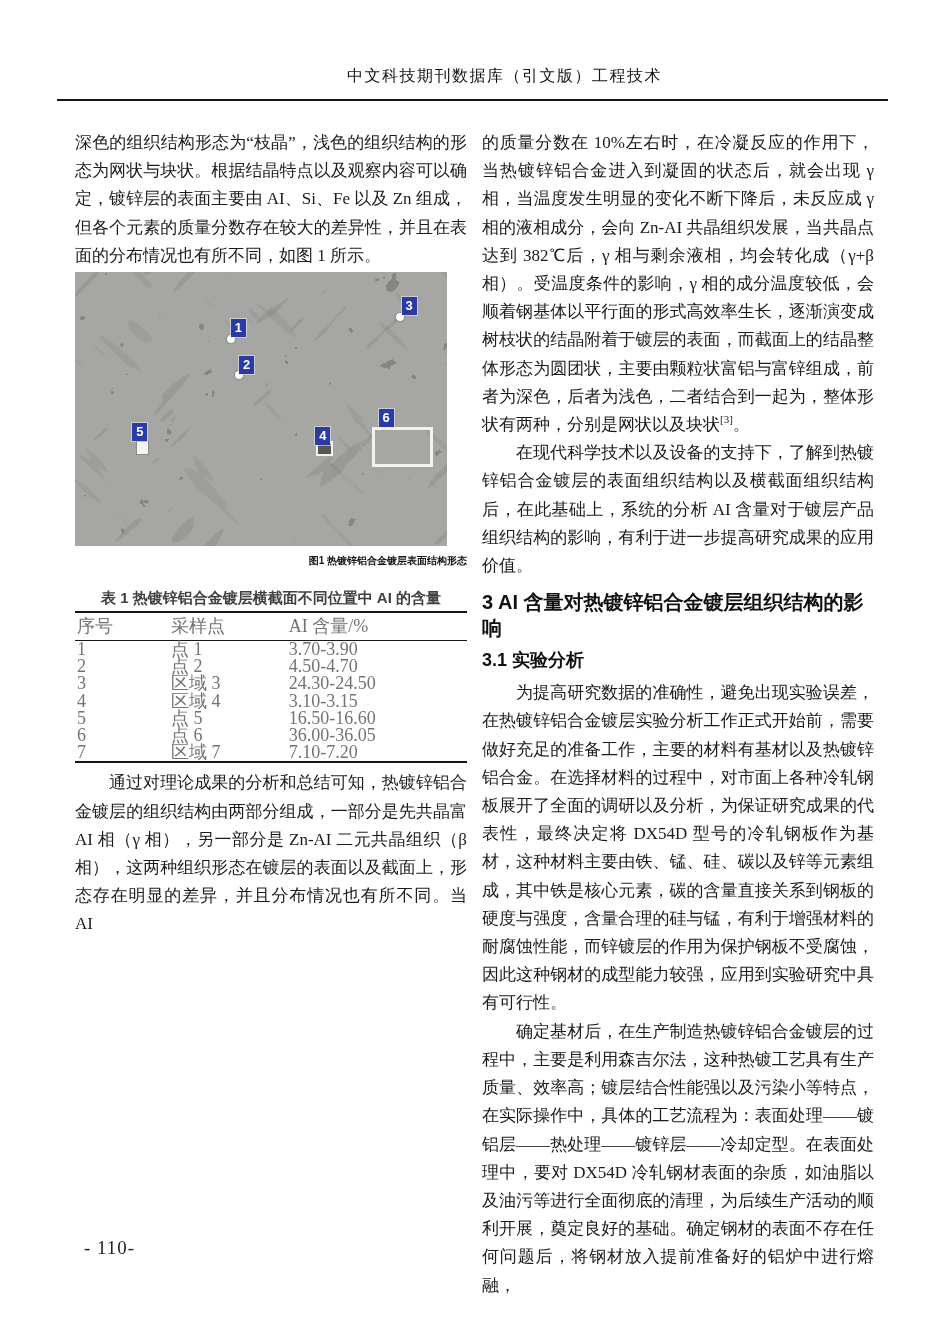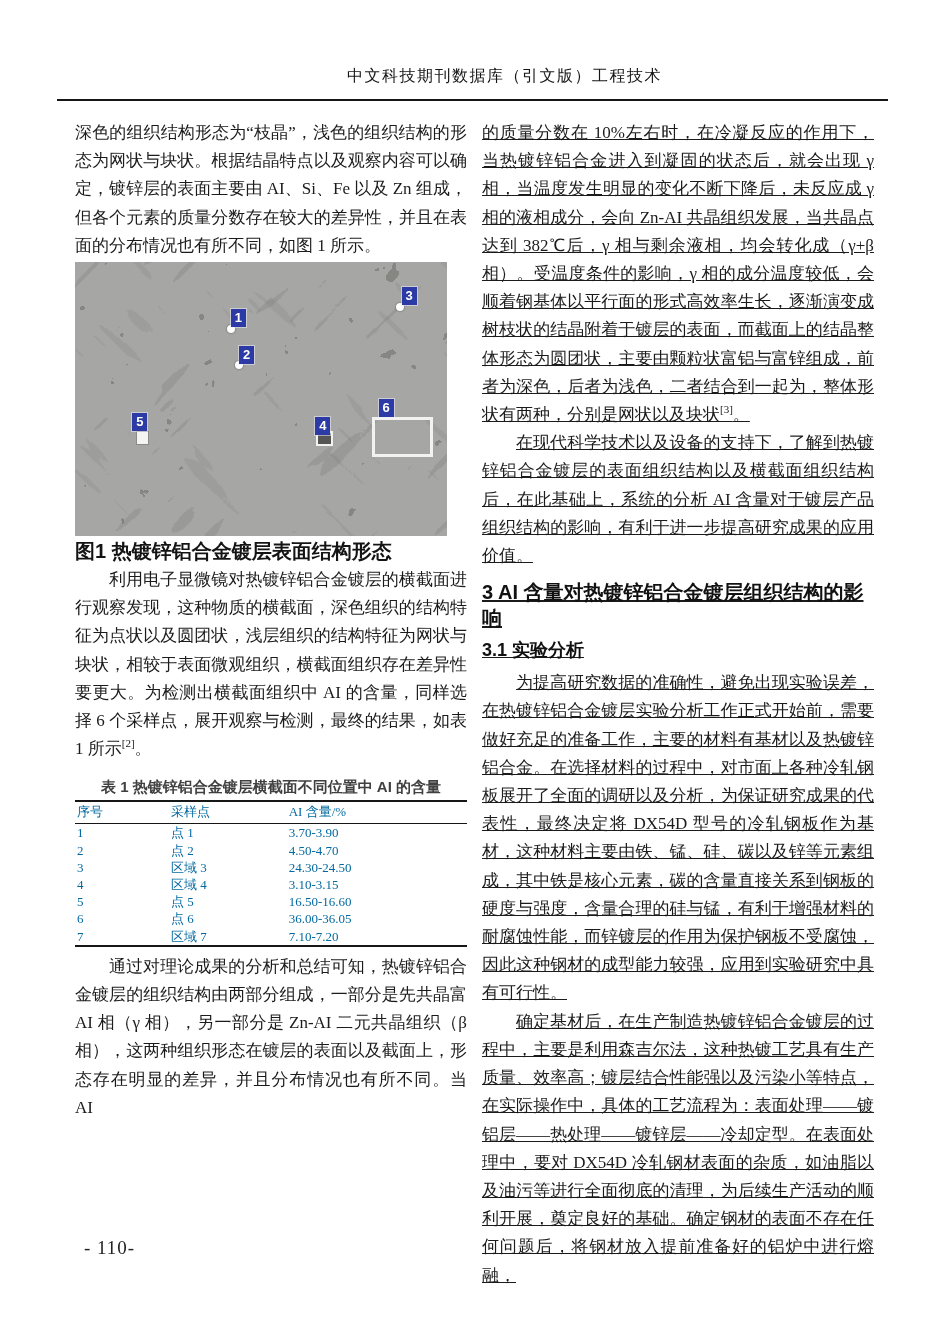--- a/index.html
+++ b/index.html
@@ -7,23 +7,23 @@
     width:945px;height:1336px;position:relative;background:#ffffff;
     font-family:"Liberation Serif", serif;color:#1b1b1b;overflow:hidden;
   }
   .header-title{
     position:absolute;top:66px;left:0;width:100%;text-align:center;
     font-size:16px;letter-spacing:1.5px;color:#151515;padding-left:32px;
   }
   .header-rule{
     position:absolute;top:99px;left:57px;width:831px;height:2px;background:#161616;
   }
-  .col{position:absolute;top:119px;width:392px;}
+  .col{position:absolute;top:129px;width:392px;}
   .col-left{left:75px;}
-  .col-right{left:482px;text-decoration:underline;}
+  .col-right{left:482px;}
   p.body-text{
     margin:0;font-size:17px;line-height:28.2px;text-align:justify;color:#1b1b1b;
   }
   p.indent{text-indent:2em;}
   sup{font-size:11px;line-height:0;}
   
   .figure-wrap{
     position:relative;width:372px;height:274px;margin:2px 0 2px 0;
     background:#a6a6a4;overflow:hidden;
   }
@@ -34,32 +34,32 @@
     box-shadow:0 0 0 1px rgba(235,235,245,.55);z-index:3;
   }
   .mk-dot{
     position:absolute;width:8px;height:8px;border-radius:50%;background:#ffffff;
     box-shadow:0 0 2px rgba(60,60,60,.8);z-index:2;
   }
   .mk-rect-dark{position:absolute;border:2px solid #f2f2f0;background:#565654;z-index:2;}
   .mk-rect-fill{position:absolute;background:#f4f4f2;border:1px solid #8a8a88;z-index:2;}
   .mk-rect-outline{position:absolute;border:3px solid #f2f2f0;background:transparent;z-index:2;}
   .fig-caption{
-    text-align:left;font-family:"Liberation Sans",sans-serif;font-weight:bold;
-    font-size:20px;line-height:26px;margin:0 0 2px 0;color:#141414;
+    text-align:right;font-family:"Liberation Sans",sans-serif;font-weight:bold;
+    font-size:10px;line-height:26px;margin:0 0 2px 0;color:#141414;
   }
   
   .tbl-caption{
     text-align:center;font-family:"Liberation Sans",sans-serif;font-weight:bold;
     font-size:15px;line-height:24px;margin:12px 0 1px 0;color:#404040;
   }
   table.data-table{
     width:100%;border-collapse:collapse;
     border-top:2.5px solid #161616;border-bottom:2.5px solid #161616;
-    font-size:13px;color:#0369a1;
+    font-size:18px;color:#737373;
   }
   table.data-table th{
     text-align:left;font-weight:normal;border-bottom:1.5px solid #161616;
     padding:1px 0 2px 2px;
   }
   table.data-table td{padding:0 0 0 2px;line-height:17.2px;}
   table.data-table col.c1{width:24%;}
   table.data-table col.c2{width:30%;}
   table.data-table col.c3{width:46%;}
   
@@ -128,21 +128,20 @@
         <div class="mk-label" style="left: 64.6%; top: 56.6%;">4</div>
         <div class="mk-rect-dark" style="left: 64.8%; top: 61.7%; width: 3.5%; height: 4%;"></div>
         <div class="mk-label" style="left: 15.4%; top: 55.1%;">5</div>
         <div class="mk-rect-fill" style="left: 16.4%; top: 61.7%; width: 3%; height: 4.4%;"></div>
         <div class="mk-label" style="left: 81.6%; top: 50%;">6</div>
         <div class="mk-rect-outline" style="left: 79.8%; top: 56.6%; width: 14.9%; height: 12.4%;"></div>
       </div>
   </div>
   <div class="fig-caption">图1  热镀锌铝合金镀层表面结构形态</div>
 
-  <p class="body-text indent ref-sup">利用电子显微镜对热镀锌铝合金镀层的横截面进行观察发现，这种物质的横截面，深色组织的结构特征为点状以及圆团状，浅层组织的结构特征为网状与块状，相较于表面微观组织，横截面组织存在差异性要更大。为检测出横截面组织中 AI 的含量，同样选择 6 个采样点，展开观察与检测，最终的结果，如表 1 所示<sup>[2]</sup>。</p>
 
   <div class="tbl-caption">表 1  热镀锌铝合金镀层横截面不同位置中 AI 的含量</div>
   <table class="data-table">
     <colgroup>
         <col class="c1">
         <col class="c2">
         <col class="c3">
       </colgroup>
     <thead>
         <tr>

